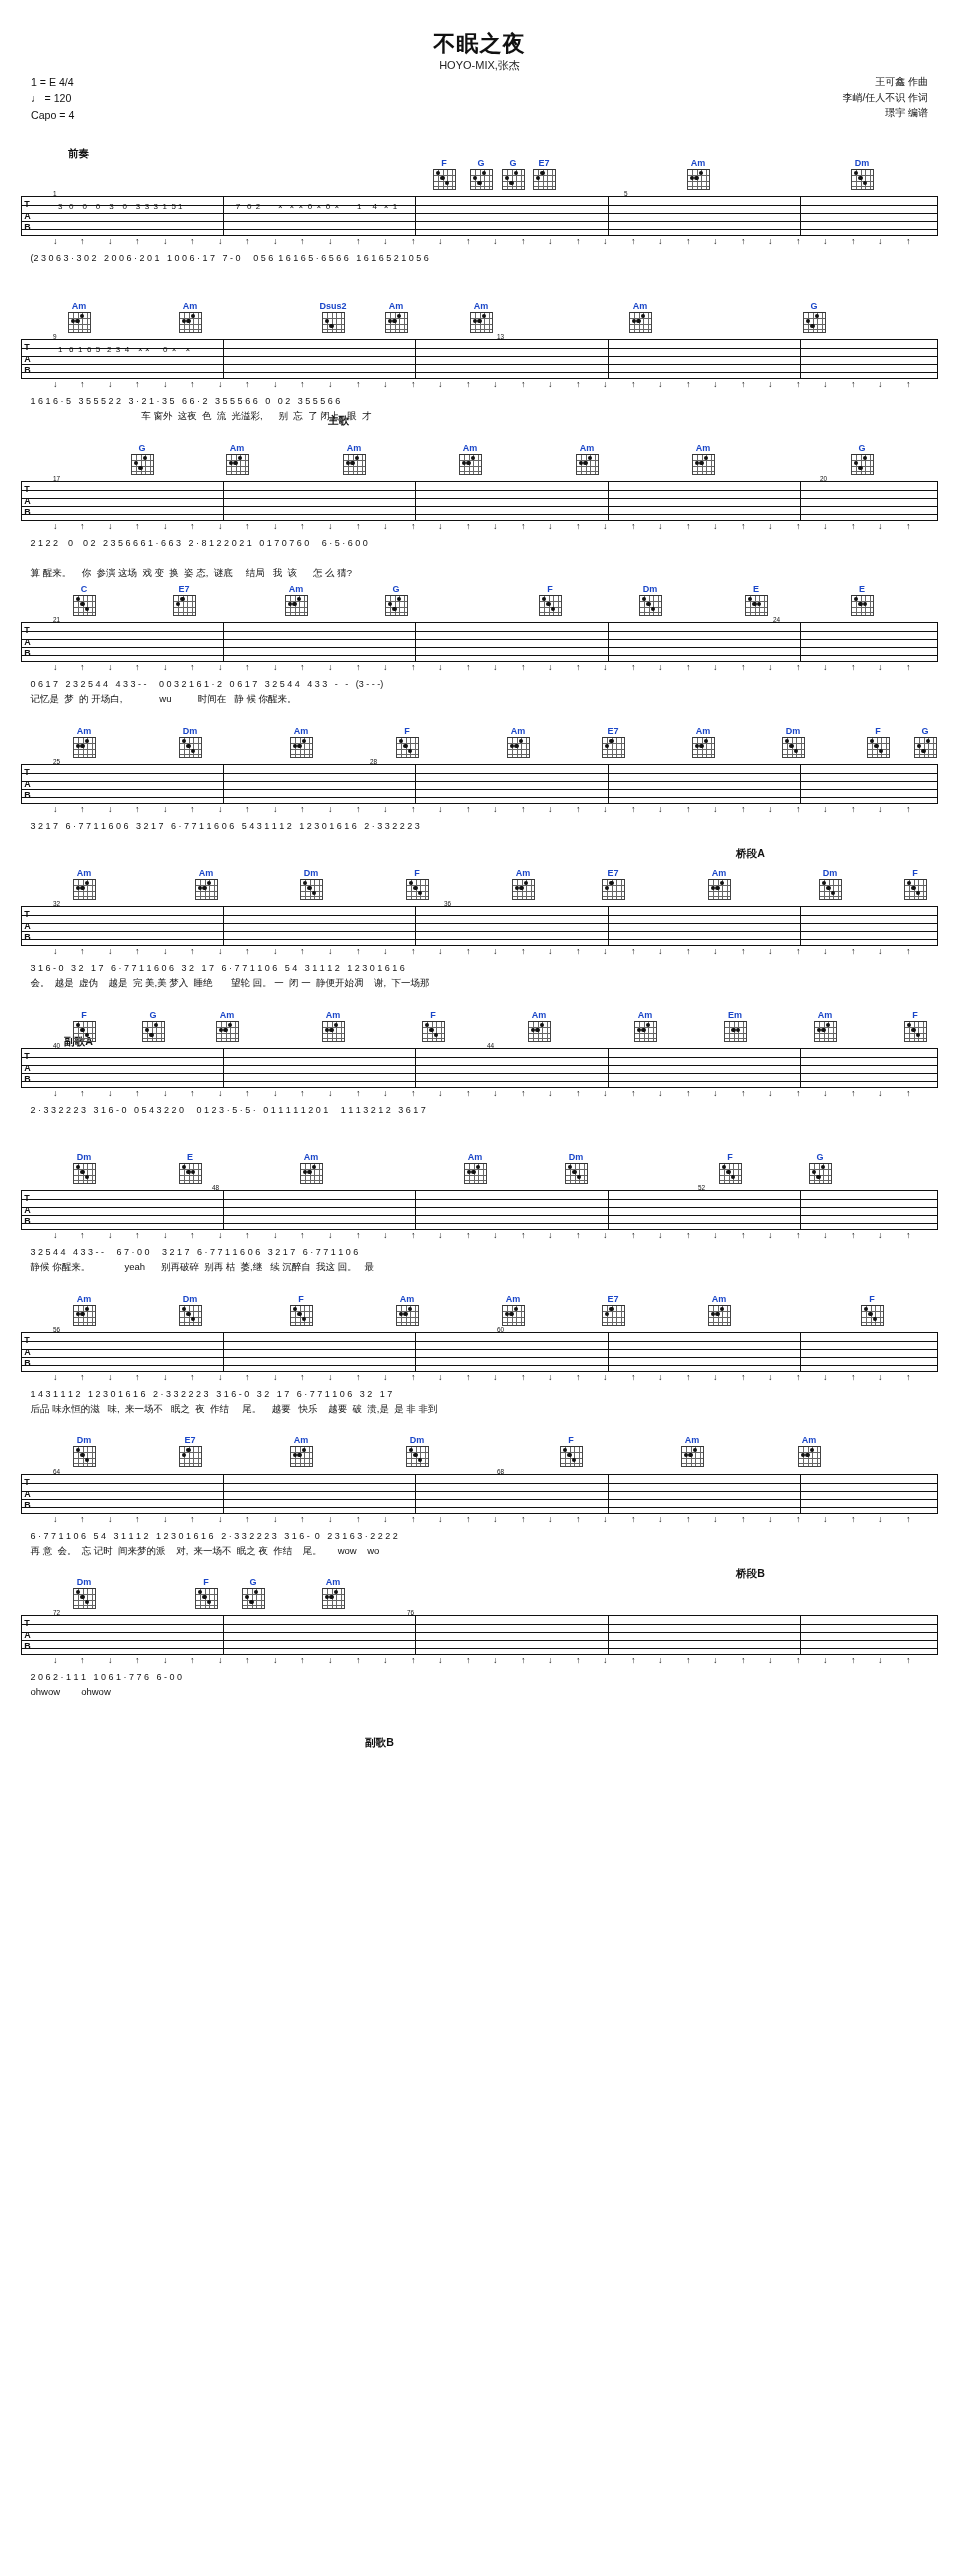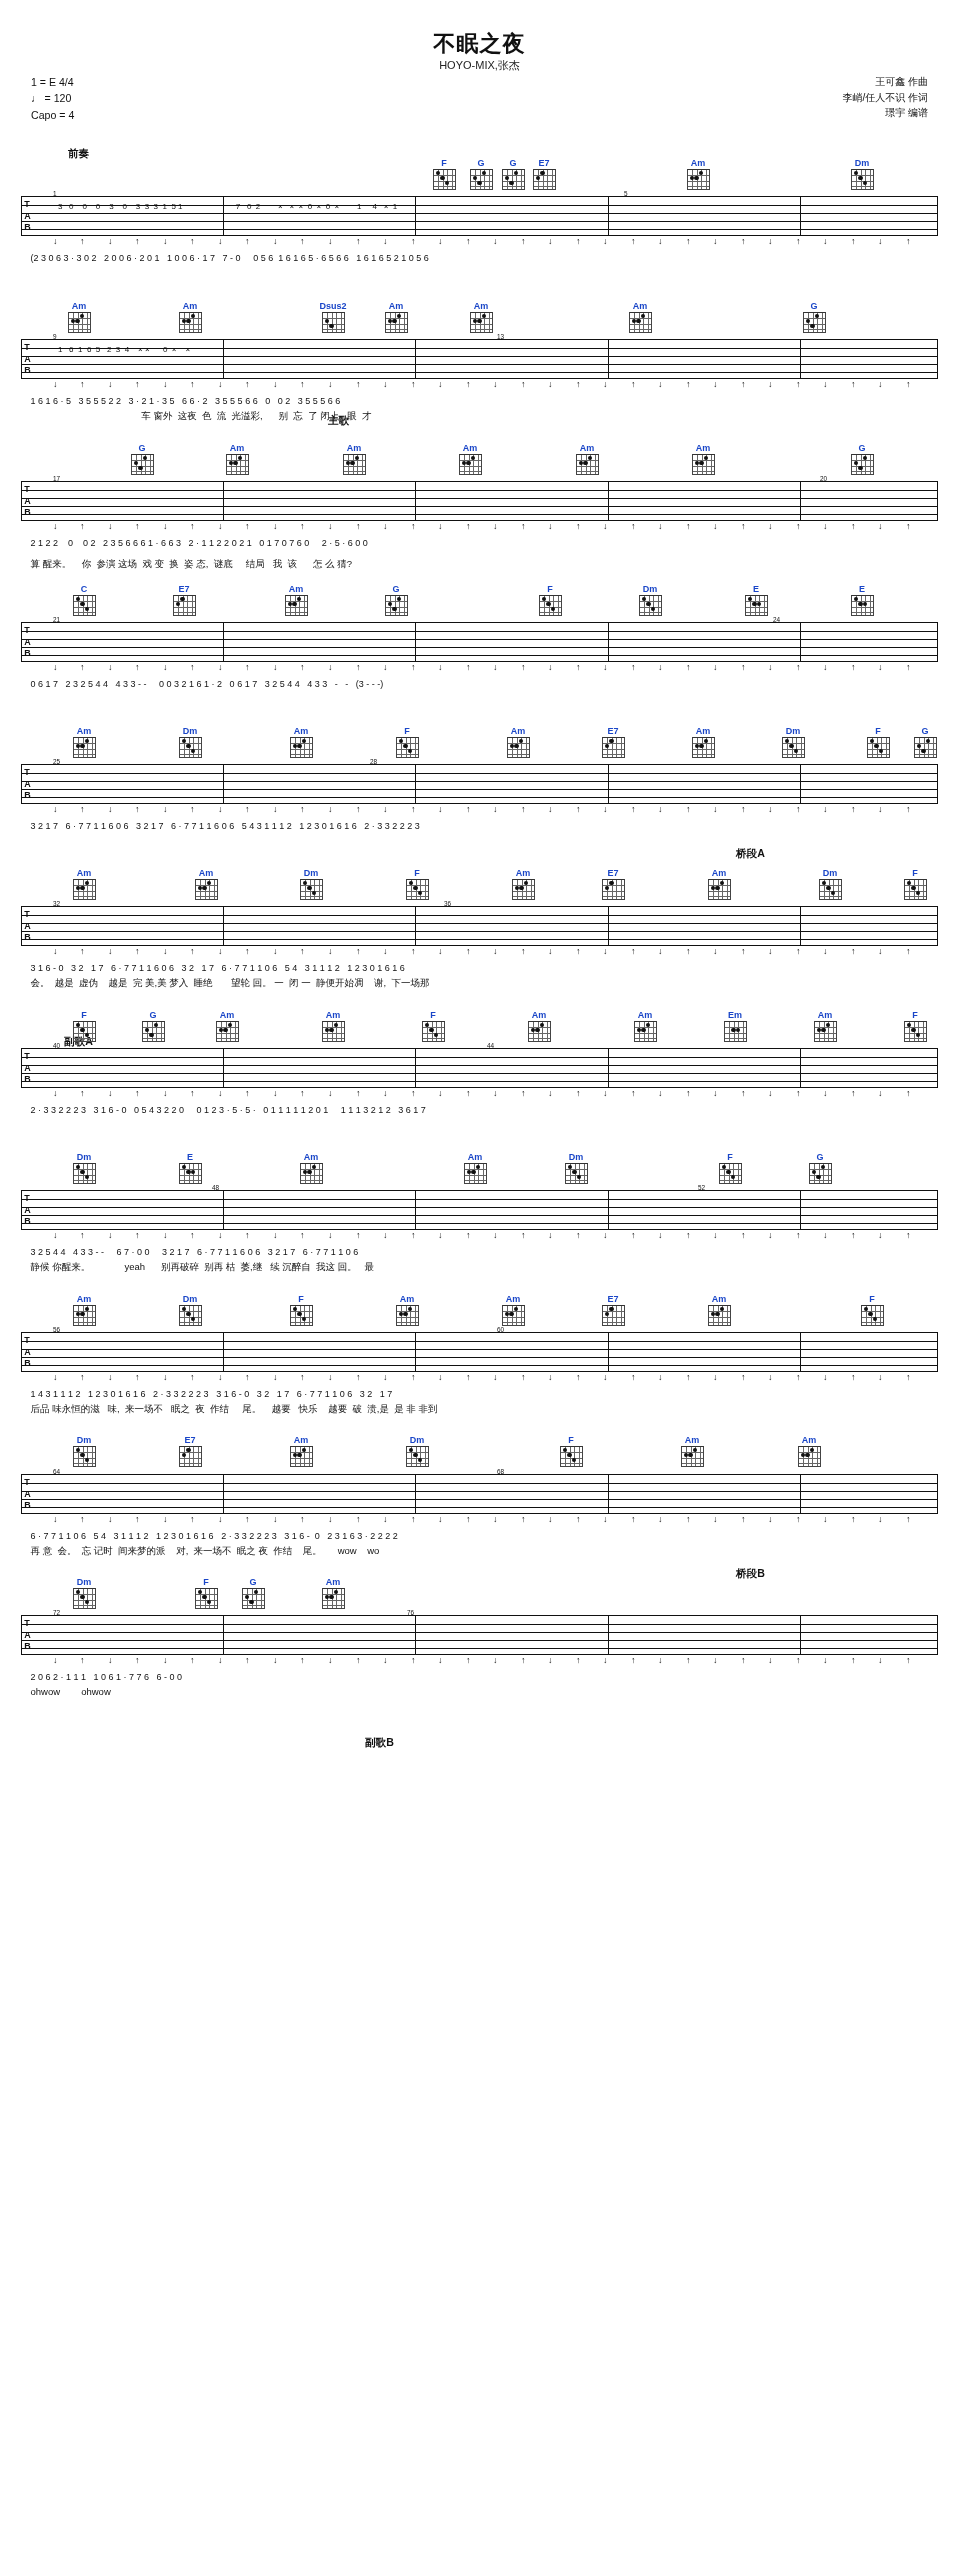--- a/index.html
+++ b/index.html
@@ -214,22 +214,22 @@
           <div class="arrow" style="left: 665px; top: 1.1px;">↑</div>
           <div class="arrow" style="left: 692px; top: 1.1px;">↓</div>
           <div class="arrow" style="left: 720px; top: 1.1px;">↑</div>
           <div class="arrow" style="left: 747px; top: 1.1px;">↓</div>
           <div class="arrow" style="left: 775px; top: 1.1px;">↑</div>
           <div class="arrow" style="left: 802px; top: 1.1px;">↓</div>
           <div class="arrow" style="left: 830px; top: 1.1px;">↑</div>
           <div class="arrow" style="left: 857px; top: 1.1px;">↓</div>
           <div class="arrow" style="left: 885px; top: 1.1px;">↑</div>
         </div>
-        <div style="position: relative; margin-top: 3.2px; left: 9.5px; font-size: 9px; white-space: pre;">2 1 2 2    0    0 2   2 3 5 6 6 6 1 · 6 6 3   2 · 1 1 2 2 0 2 1   0 1 7 0 7 6 0     2 · 5 · 6 0 0</div>
-        <div style="position: relative; margin-top: 10px; left: 9.5px; font-size: 9.5px; white-space: pre;">算 醒来。    你  参演 这场  戏 变  换  姿 态,  谜底     结局   我  该      怎 么 猜?</div>
+        <div style="position: relative; margin-top: 3.2px; left: 9.5px; font-size: 9px; white-space: pre;">2 1 2 2    0    0 2   2 3 5 6 6 6 1 · 6 6 3   2 · 8 1 2 2 0 2 1   0 1 7 0 7 6 0     6 · 5 · 6 0 0</div>
+        <div style="position: relative; margin-top: 19px; left: 9.5px; font-size: 9.5px; white-space: pre;">算 醒来。    你  参演 这场  戏 变  换  姿 态,  谜底     结局   我  该      怎 么 猜?</div>
       </div>
       <div class="system" style="top: 622px;">
         <div class="staff">
           <div class="line" style="top: 8px;"></div>
           <div class="line" style="top: 16px;"></div>
           <div class="line" style="top: 24px;"></div>
           <div class="line" style="top: 32px;"></div>
           <div class="bar" style="left: calc(0% + 0px);"></div>
           <div class="bar" style="left: calc(22% + 0px);"></div>
           <div class="bar" style="left: calc(43% + 0px);"></div>
@@ -268,20 +268,21 @@
           <div class="arrow" style="left: 692px; top: 1.1px;">↓</div>
           <div class="arrow" style="left: 720px; top: 1.1px;">↑</div>
           <div class="arrow" style="left: 747px; top: 1.1px;">↓</div>
           <div class="arrow" style="left: 775px; top: 1.1px;">↑</div>
           <div class="arrow" style="left: 802px; top: 1.1px;">↓</div>
           <div class="arrow" style="left: 830px; top: 1.1px;">↑</div>
           <div class="arrow" style="left: 857px; top: 1.1px;">↓</div>
           <div class="arrow" style="left: 885px; top: 1.1px;">↑</div>
         </div>
         <div style="position: relative; margin-top: 3.2px; left: 9.5px; font-size: 9px; white-space: pre;">0 6 1 7   2 3 2 5 4 4   4 3 3 - -     0 0 3 2 1 6 1 · 2   0 6 1 7   3 2 5 4 4   4 3 3   -   -   (3 - - -)</div>
+        <div style="position: relative; margin-top: 4.2px; left: 9.5px; font-size: 9.5px; white-space: pre;">记忆是  梦  的 开场白,              wu          时间在   静 候 你醒来。</div>
       </div>
       <div class="system" style="top: 764px;">
         <div class="staff">
           <div class="line" style="top: 8px;"></div>
           <div class="line" style="top: 16px;"></div>
           <div class="line" style="top: 24px;"></div>
           <div class="line" style="top: 32px;"></div>
           <div class="bar" style="left: calc(0% + 0px);"></div>
           <div class="bar" style="left: calc(22% + 0px);"></div>
           <div class="bar" style="left: calc(43% + 0px);"></div>

